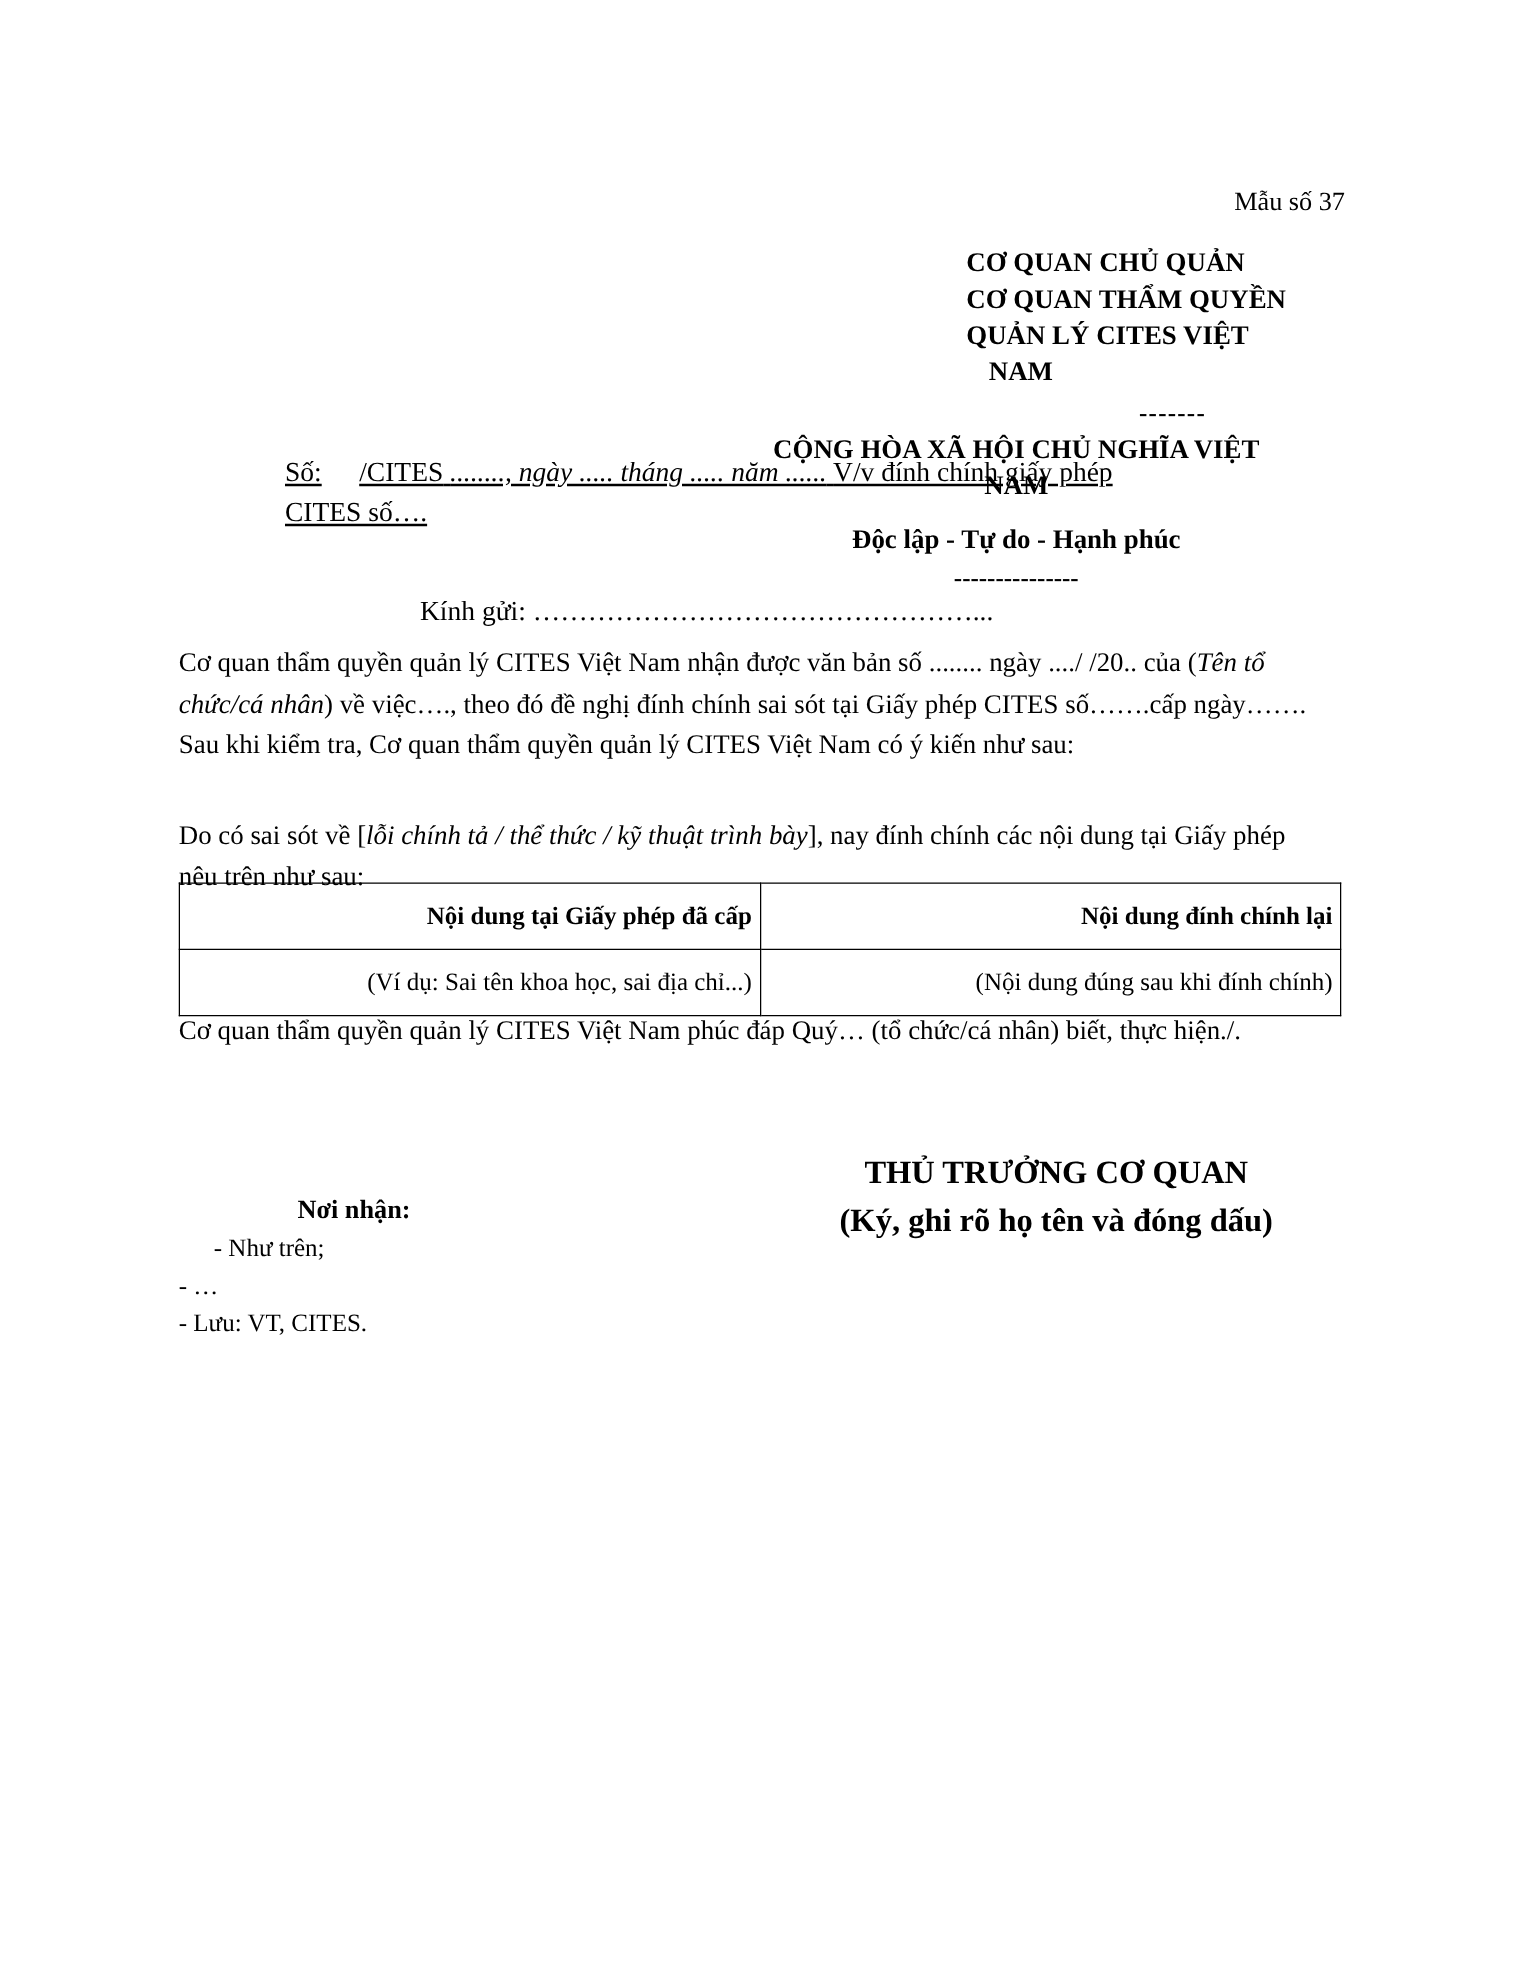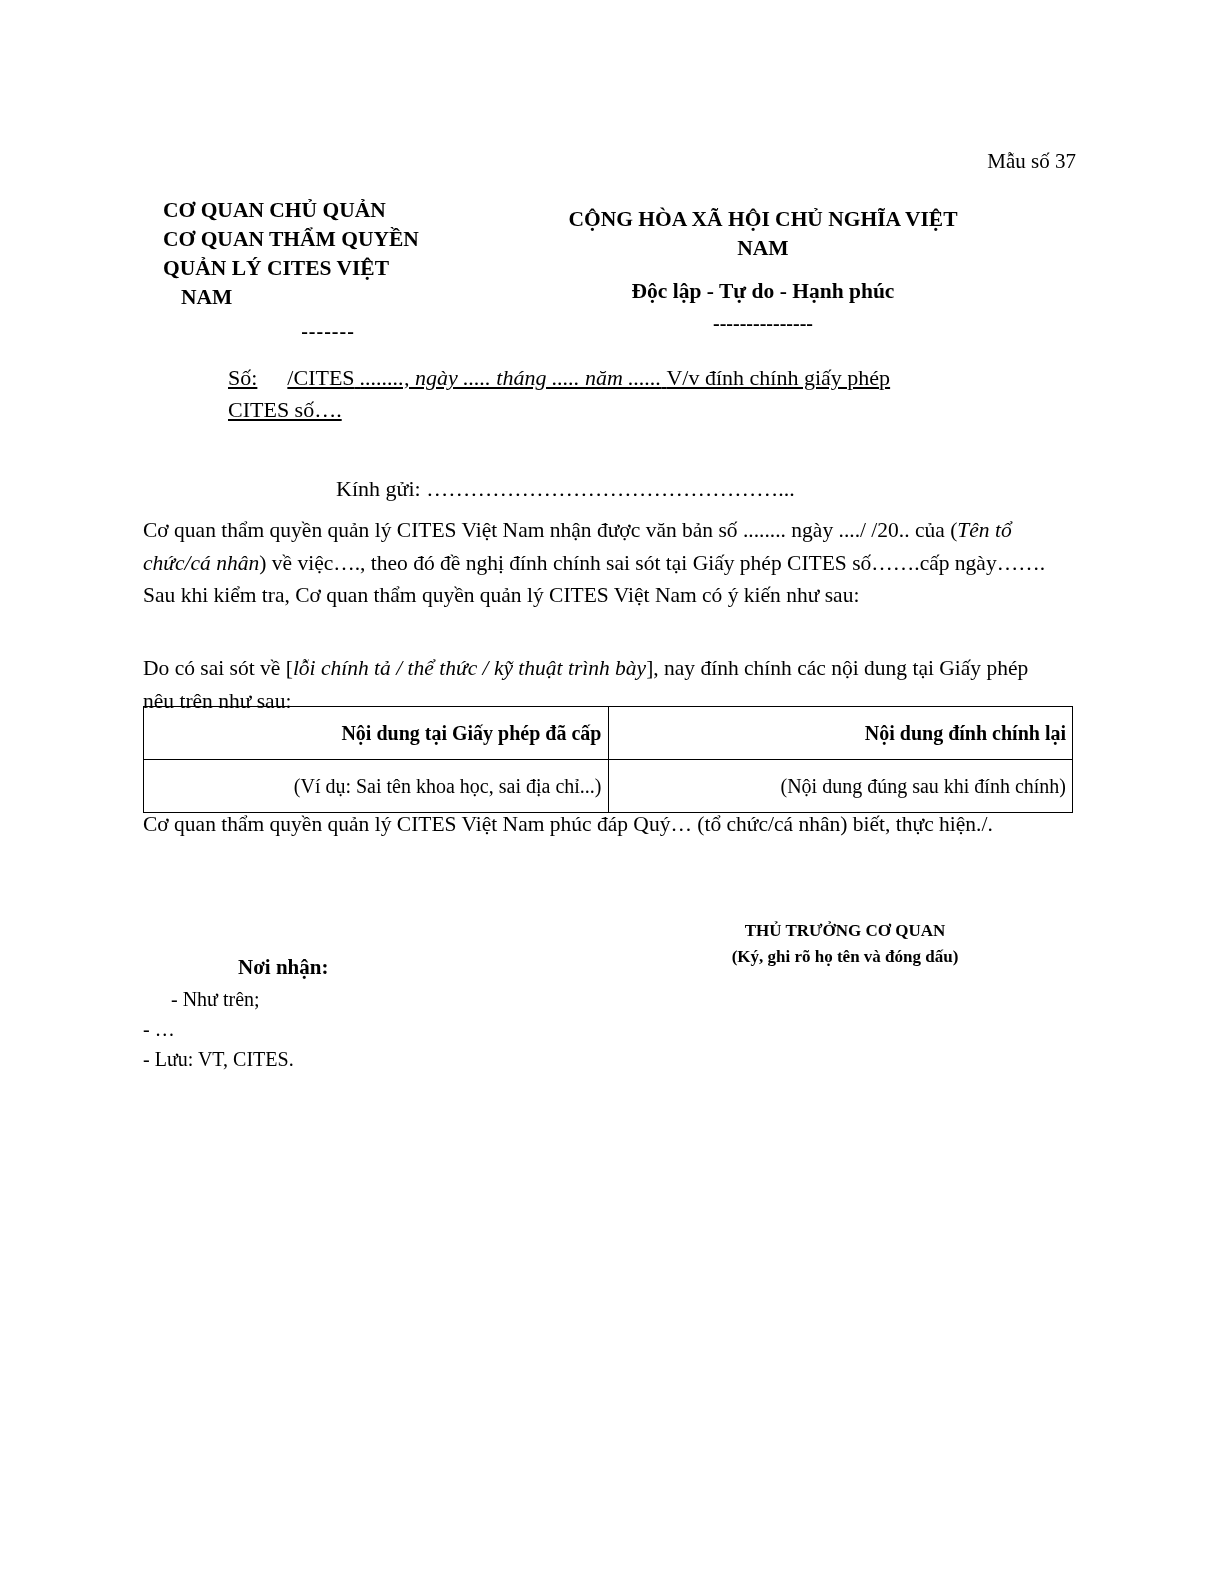--- a/index.html
+++ b/index.html
@@ -31,21 +31,22 @@
     white-space: nowrap;
   }
 
   
   .header {
     position: absolute;
     top: 196px;
     left: 143px;
     width: 940px;
     display: flex;
-    align-items: center;
+    align-items: flex-end;
+    flex-direction: column;
   }
   .header-left {
     width: 330px;
     font-weight: bold;
     font-size: 21.5px;
     line-height: 1.35;
     text-align: left;
     padding-left: 20px;
     box-sizing: border-box;
   }
@@ -157,21 +158,21 @@
   table.corr tr.head th:first-child { border-left: 1px solid #000; }
 
   
   .sig {
     position: absolute;
     top: 918px;
     left: 610px;
     width: 470px;
     text-align: center;
     font-weight: bold;
-    font-size: 17px;
+    font-size: 26px;
     line-height: 1.5;
   }
   .sig .title { display: block; }
   .sig .note { display: block; }
 
   
   .noinhan {
     position: absolute;
     top: 952px;
     left: 143px;

